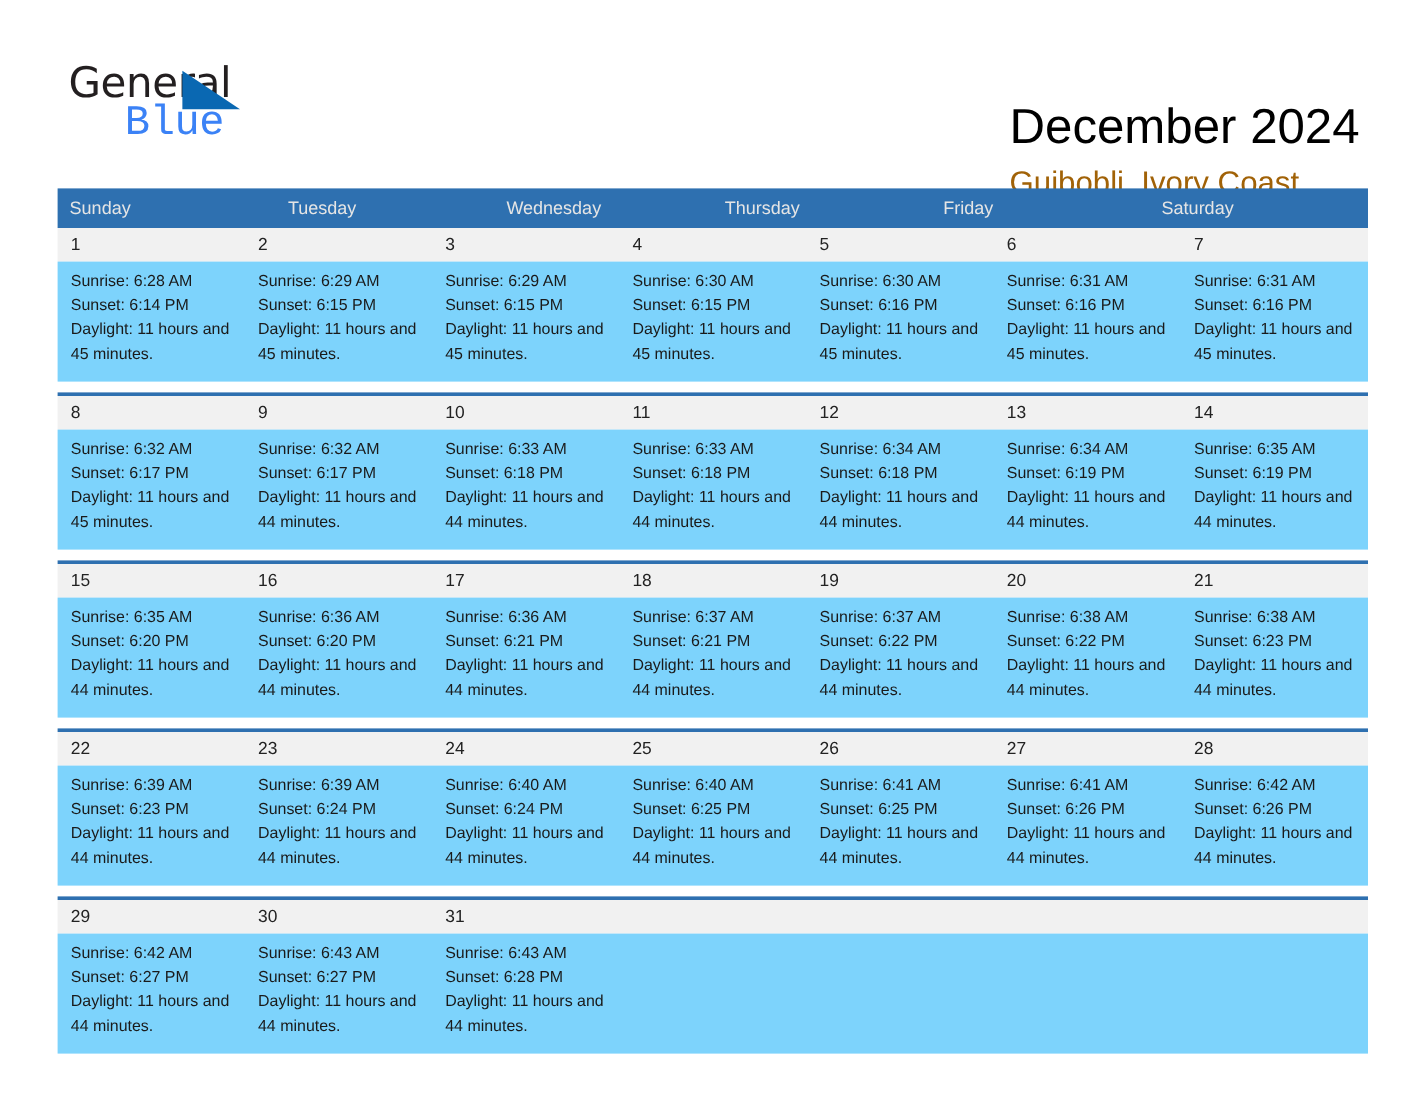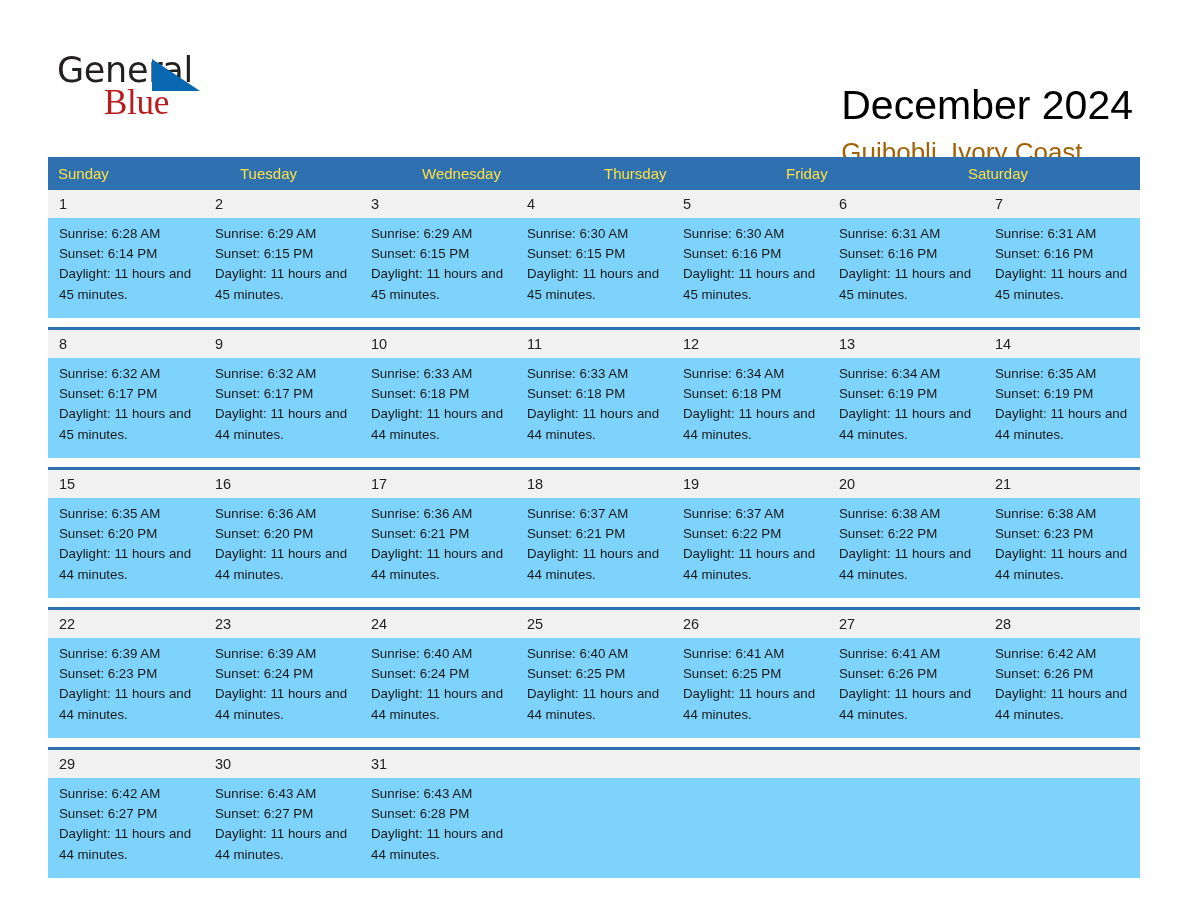--- a/index.html
+++ b/index.html
@@ -55,22 +55,22 @@
     border-left: 48px solid #0a68b2;
     border-top: 32px solid transparent;
   }
   .logo-blue {
     position: absolute;
     left: 47px;
     top: 33px;
     font-size: 35px;
     line-height: 40px;
     letter-spacing: -0.3px;
-    color: #b91c1c;
-    font-family: Liberation Serif, serif;
+    color: #3b82f6;
+    font-family: Liberation Mono, monospace;
     font-weight: 400;
   }
   .title-block {
     position: absolute;
     right: 55px;
     top: 48px;
     margin-top: 32px;
   }
   .cal-title {
     font-size: 41px;
@@ -96,21 +96,21 @@
     width: 1092px;
   }
   .weekday-row {
     display: flex;
     background: #2e70b0;
     height: 33px;
   }
   .weekday {
     flex: 1 1 0;
     min-width: 0;
-    color: #fde047;
+    color: #e5e5e5;
     font-size: 15px;
     line-height: 33px;
     padding-left: 10px;
     box-sizing: border-box;
     white-space: nowrap;
   }
 
   .week-row {
     border-top: 3px solid #2e70b0;
     margin-top: 9px;

